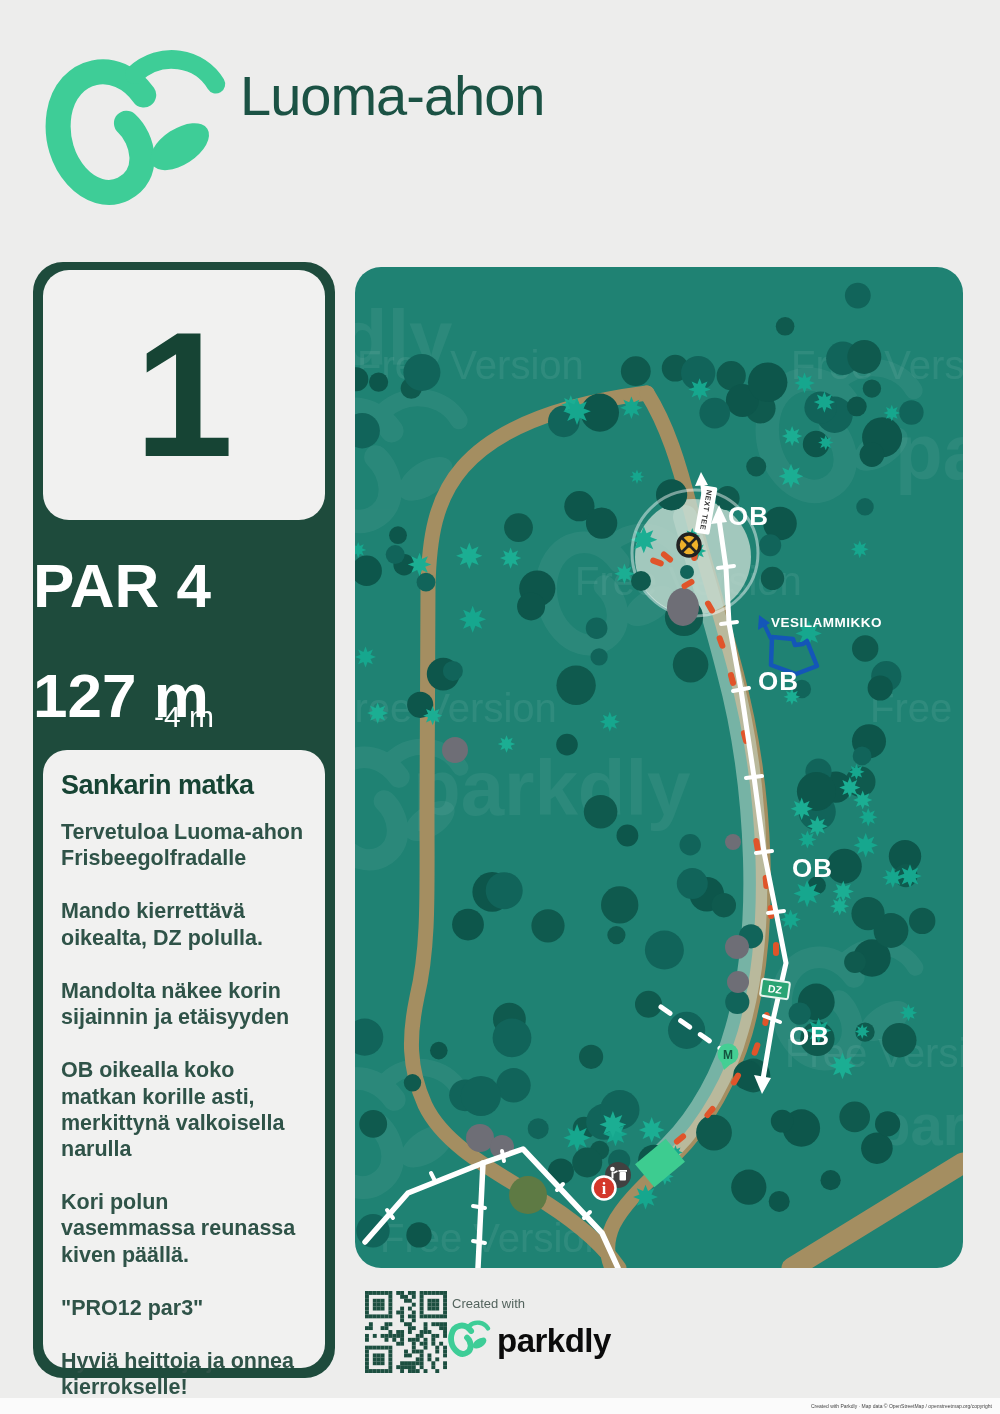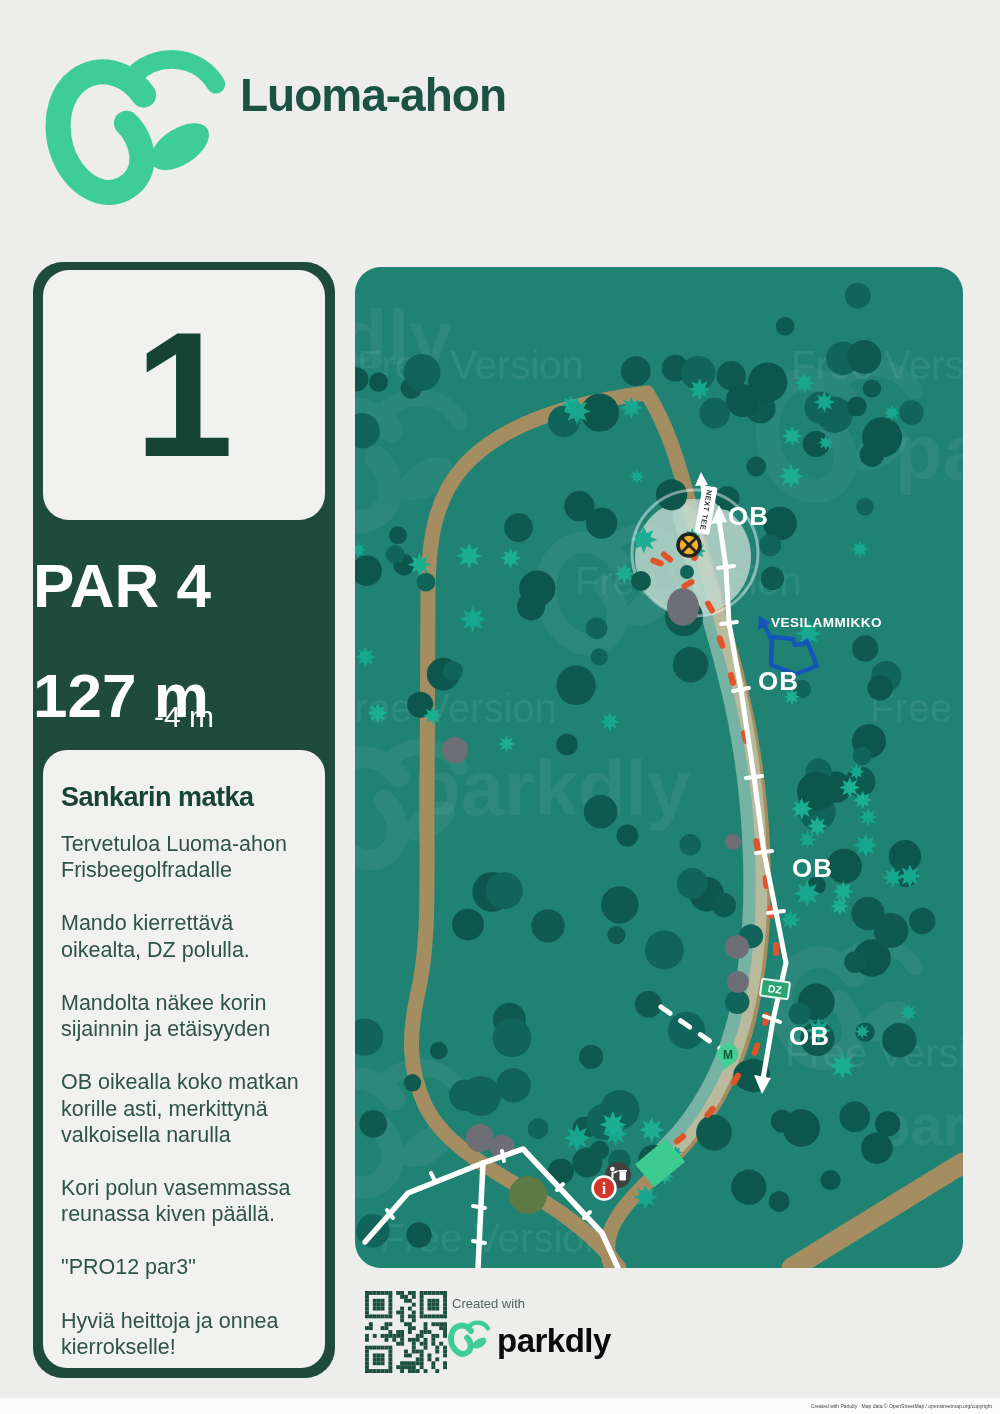--- a/index.html
+++ b/index.html
@@ -2,35 +2,35 @@
 <html><head>
 <meta charset="utf-8">
 <style>
   html,body{margin:0;padding:0;}
   body{width:1000px;height:1414px;position:relative;background:#ededec;
        font-family:"Liberation Sans","DejaVu Sans",sans-serif;overflow:hidden;}
   .abs{position:absolute;}
 
   
   .logo-box{left:45px;top:46px;width:188px;height:192px;color:#3ecd97;}
-  .title{left:240px;top:56px;font-size:46px;font-weight:bold;color:#1b5244;
+  .title{left:240px;top:56px;font-size:56px;font-weight:normal;color:#1b5244;
          line-height:79px;letter-spacing:-1px;text-align:center;}
 
   
   .panel{left:33px;top:262px;width:302px;height:1116px;background:#1e4b3c;border-radius:30px;}
   .numbox{left:10px;top:8px;width:282px;height:250px;background:#f1f1f0;border-radius:26px;
           display:flex;align-items:center;justify-content:center;}
   .numbox span{font-size:178px;font-weight:bold;color:#164434;line-height:1;}
   .par,.dist{width:100%;text-align:left;color:#fff;font-weight:bold;font-size:62px;}
   .par{top:288px;} .dist{top:362px;margin-top:36px;}
   .elev{top:438px;width:100%;text-align:center;color:#fff;font-size:30px;}
   .notes{left:10px;top:488px;width:282px;height:618px;background:#f1f1f0;border-radius:24px;
          box-sizing:border-box;padding:16px 18px;}
-  .notes h2{margin:16px 0 18px 0;font-size:27px;color:#174434;letter-spacing:-0.5px;}
-  .notes p{margin:0 0 27px 0;font-size:21.5px;line-height:1.22;color:#2f5348;}
+  .notes h2{margin:4px 0 18px 0;font-size:27px;color:#174434;letter-spacing:-0.5px;}
+  .notes p{margin:0 0 27px 0;font-size:21.5px;line-height:1.22;color:#2f5348;font-weight:bold;}
 
   
   .map{left:355px;top:267px;width:608px;height:1001px;border-radius:26px;overflow:hidden;background:#1f8273;}
   .map svg{display:block;}
   .wm-text{fill:#ffffff;opacity:0.07;font-size:40px;}
   .wm-brand{fill:#ffffff;opacity:0.055;font-weight:bold;}
   .wm-swirl{color:#ffffff;opacity:0.05;}
   .ob{fill:#fff;font-weight:bold;font-size:26px;letter-spacing:1px;}
   .pond-label{fill:#fff;font-weight:bold;font-size:13.5px;letter-spacing:0.5px;}
 

